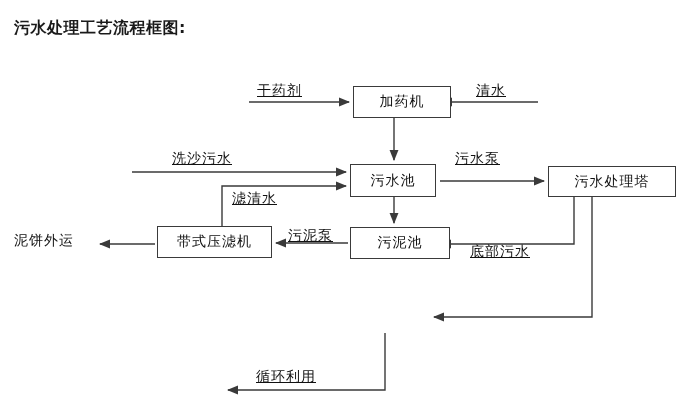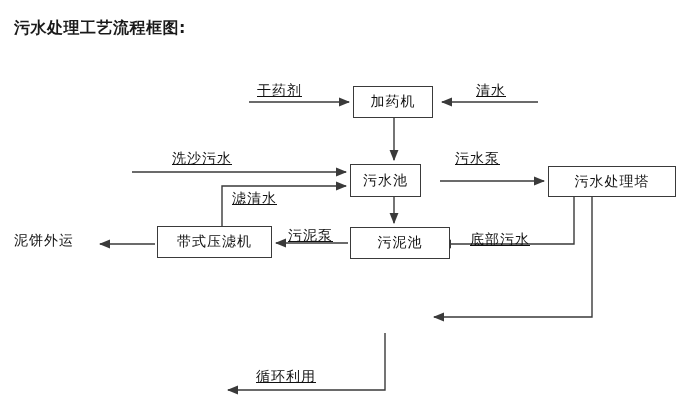--- a/index.html
+++ b/index.html
@@ -96,25 +96,25 @@
       <line x1="155" y1="244" x2="100" y2="244" marker-end="url(#arrow-r)"></line>
 
       <polyline points="574,197 574,244 441,244" marker-end="url(#arrow-r)"></polyline>
 
       <polyline points="592,197 592,317 434,317" marker-end="url(#arrow-r)"></polyline>
 
       <polyline points="385,333 385,390 228,390" marker-end="url(#arrow-r)"></polyline>
     </g>
   </svg>
 
-  <div class="node-box" style="left:353px; top:86px; width:80px; height:32px;">
+  <div class="node-box" style="left:353px; top:86px; width:98px; height:32px;">
     <span>加药机</span>
   </div>
 
-  <div class="node-box" style="left:350px; top:164px; width:71px; height:33px;">
+  <div class="node-box" style="left:350px; top:164px; width:86px; height:33px;">
     <span>污水池</span>
   </div>
 
   <div class="node-box" style="left:157px; top:226px; width:115px; height:32px;">
     <span>带式压滤机</span>
   </div>
 
   <div class="node-box" style="left:548px; top:166px; width:128px; height:31px;">
     <span>污水处理塔</span>
   </div>
@@ -123,18 +123,18 @@
     <span>污泥池</span>
   </div>
 
 
   <div class="edge-label" style="left:257px; top:82px;">干药剂</div>
   <div class="edge-label" style="left:476px; top:82px;">清水</div>
   <div class="edge-label" style="left:172px; top:150px;">洗沙污水</div>
   <div class="edge-label" style="left:455px; top:150px;">污水泵</div>
   <div class="edge-label" style="left:232px; top:190px;">滤清水</div>
   <div class="edge-label" style="left:288px; top:227px;">污泥泵</div>
-  <div class="edge-label" style="left:470px; top:231px;">底部污水</div>
+  <div class="edge-label" style="left:470px; top:243px;">底部污水</div>
   <div class="edge-label" style="left:256px; top:368px;">循环利用</div>
 
   <div class="term-label" style="left:14px; top:232px;">泥饼外运</div>
 
 </div>
 
 </body></html>

